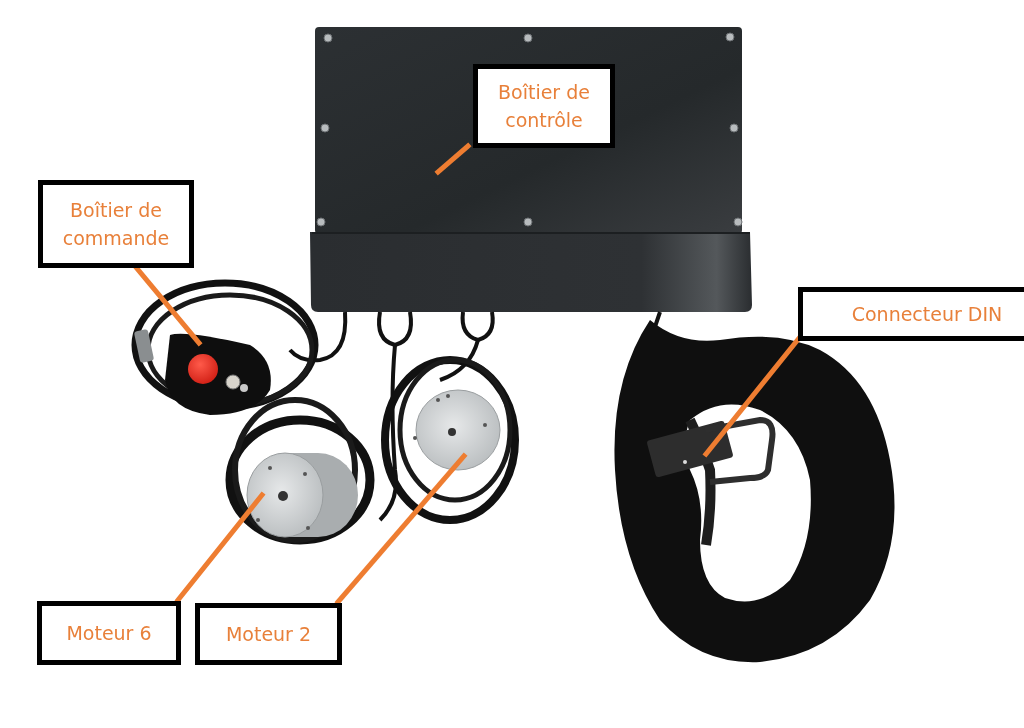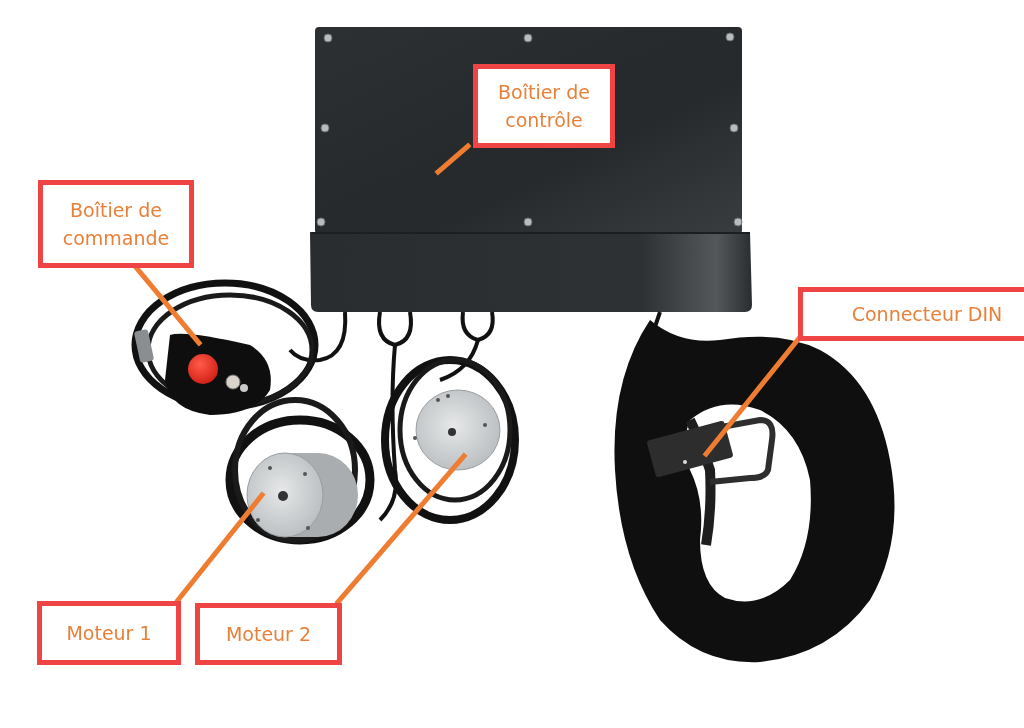--- a/index.html
+++ b/index.html
@@ -1,20 +1,20 @@
 <!DOCTYPE html>
 <html><head>
 <meta charset="utf-8">
 <style>
   html, body { margin:0; padding:0; background:#ffffff; }
   body { width:1024px; height:728px; position:relative; overflow:hidden; font-family:"DejaVu Sans", "Liberation Sans", sans-serif; }
   #scene { position:absolute; left:0; top:0; width:1024px; height:728px; }
   .callout {
     position:absolute; box-sizing:border-box; background:#ffffff;
-    border:5px solid #ef4444; color:#e8803a;
+    border:5px solid #000000; color:#e8803a;
     display:flex; align-items:center; justify-content:center; text-align:center;
     font-size:19px; line-height:28px; font-weight:normal;
   }
   .callout span { display:block; white-space:pre-line; }
 </style>
 </head>
 <body>
 
 <svg id="scene" viewBox="0 0 1024 728" xmlns="http://www.w3.org/2000/svg">
   <defs>
@@ -128,18 +128,18 @@
 <div class="callout" style="left:38px; top:180px; width:156px; height:88px;">
   <span>Boîtier de
 commande</span>
 </div>
 
 <div class="callout" style="left:798px; top:287px; width:258px; height:54px;">
   <span>Connecteur DIN</span>
 </div>
 
 <div class="callout" style="left:37px; top:601px; width:144px; height:64px;">
-  <span>Moteur 1</span>
+  <span>Moteur 6</span>
 </div>
 
 <div class="callout" style="left:195px; top:603px; width:147px; height:62px;">
   <span>Moteur 2</span>
 </div>
 
 </body></html>

